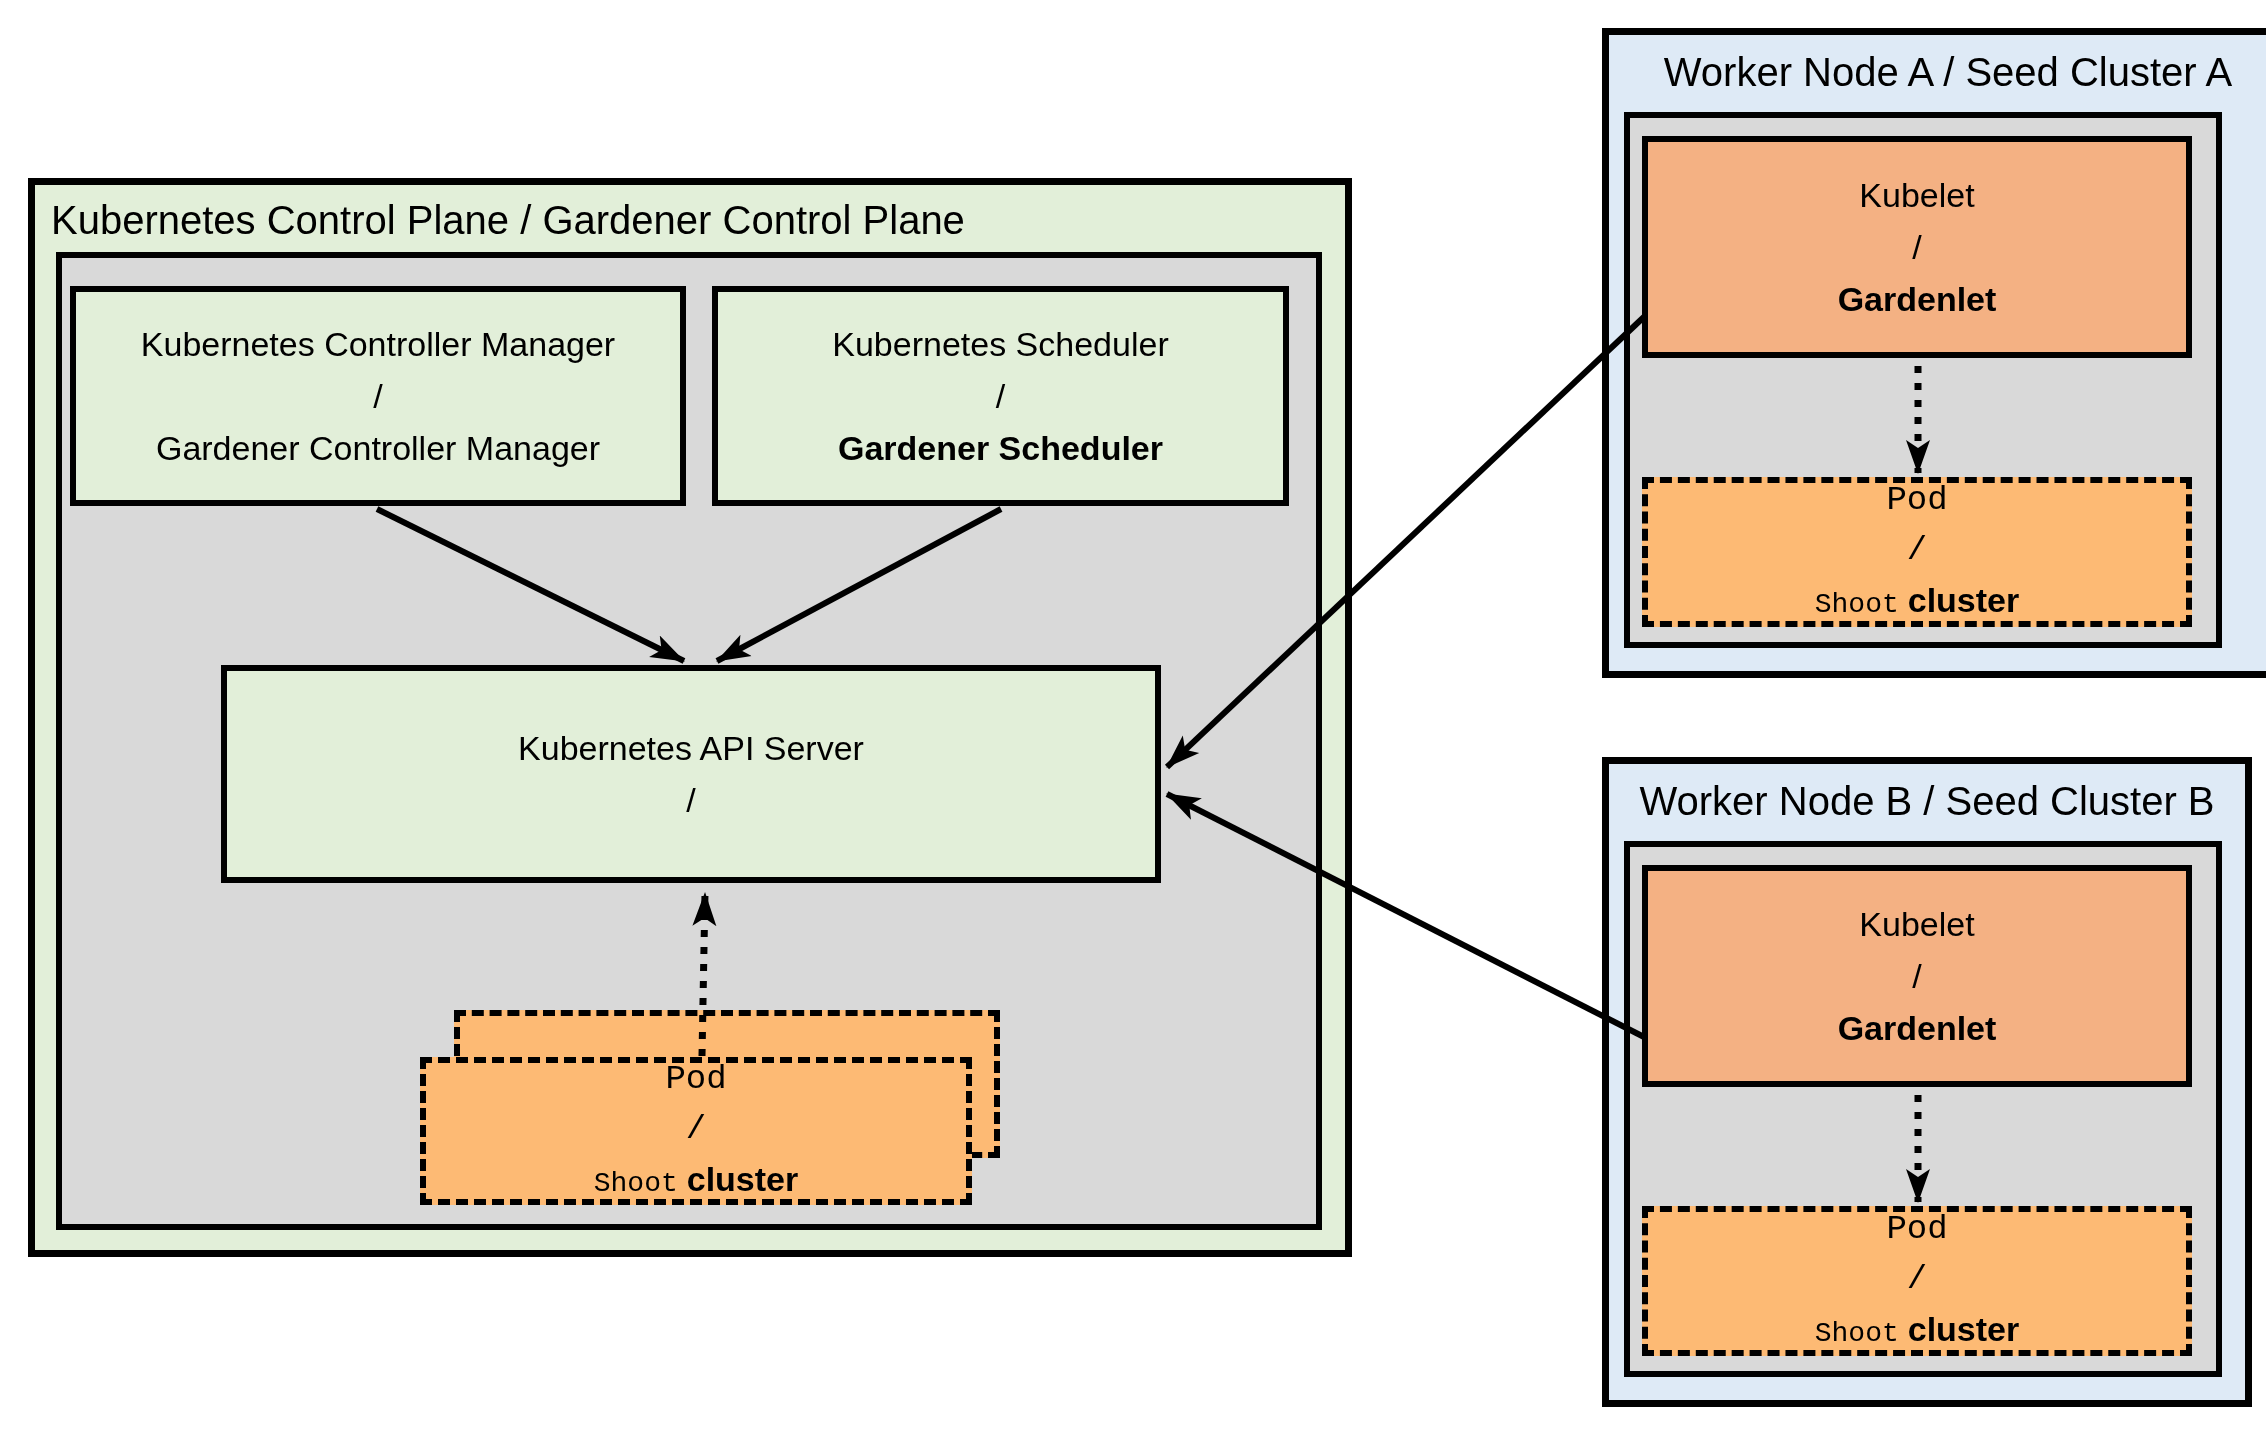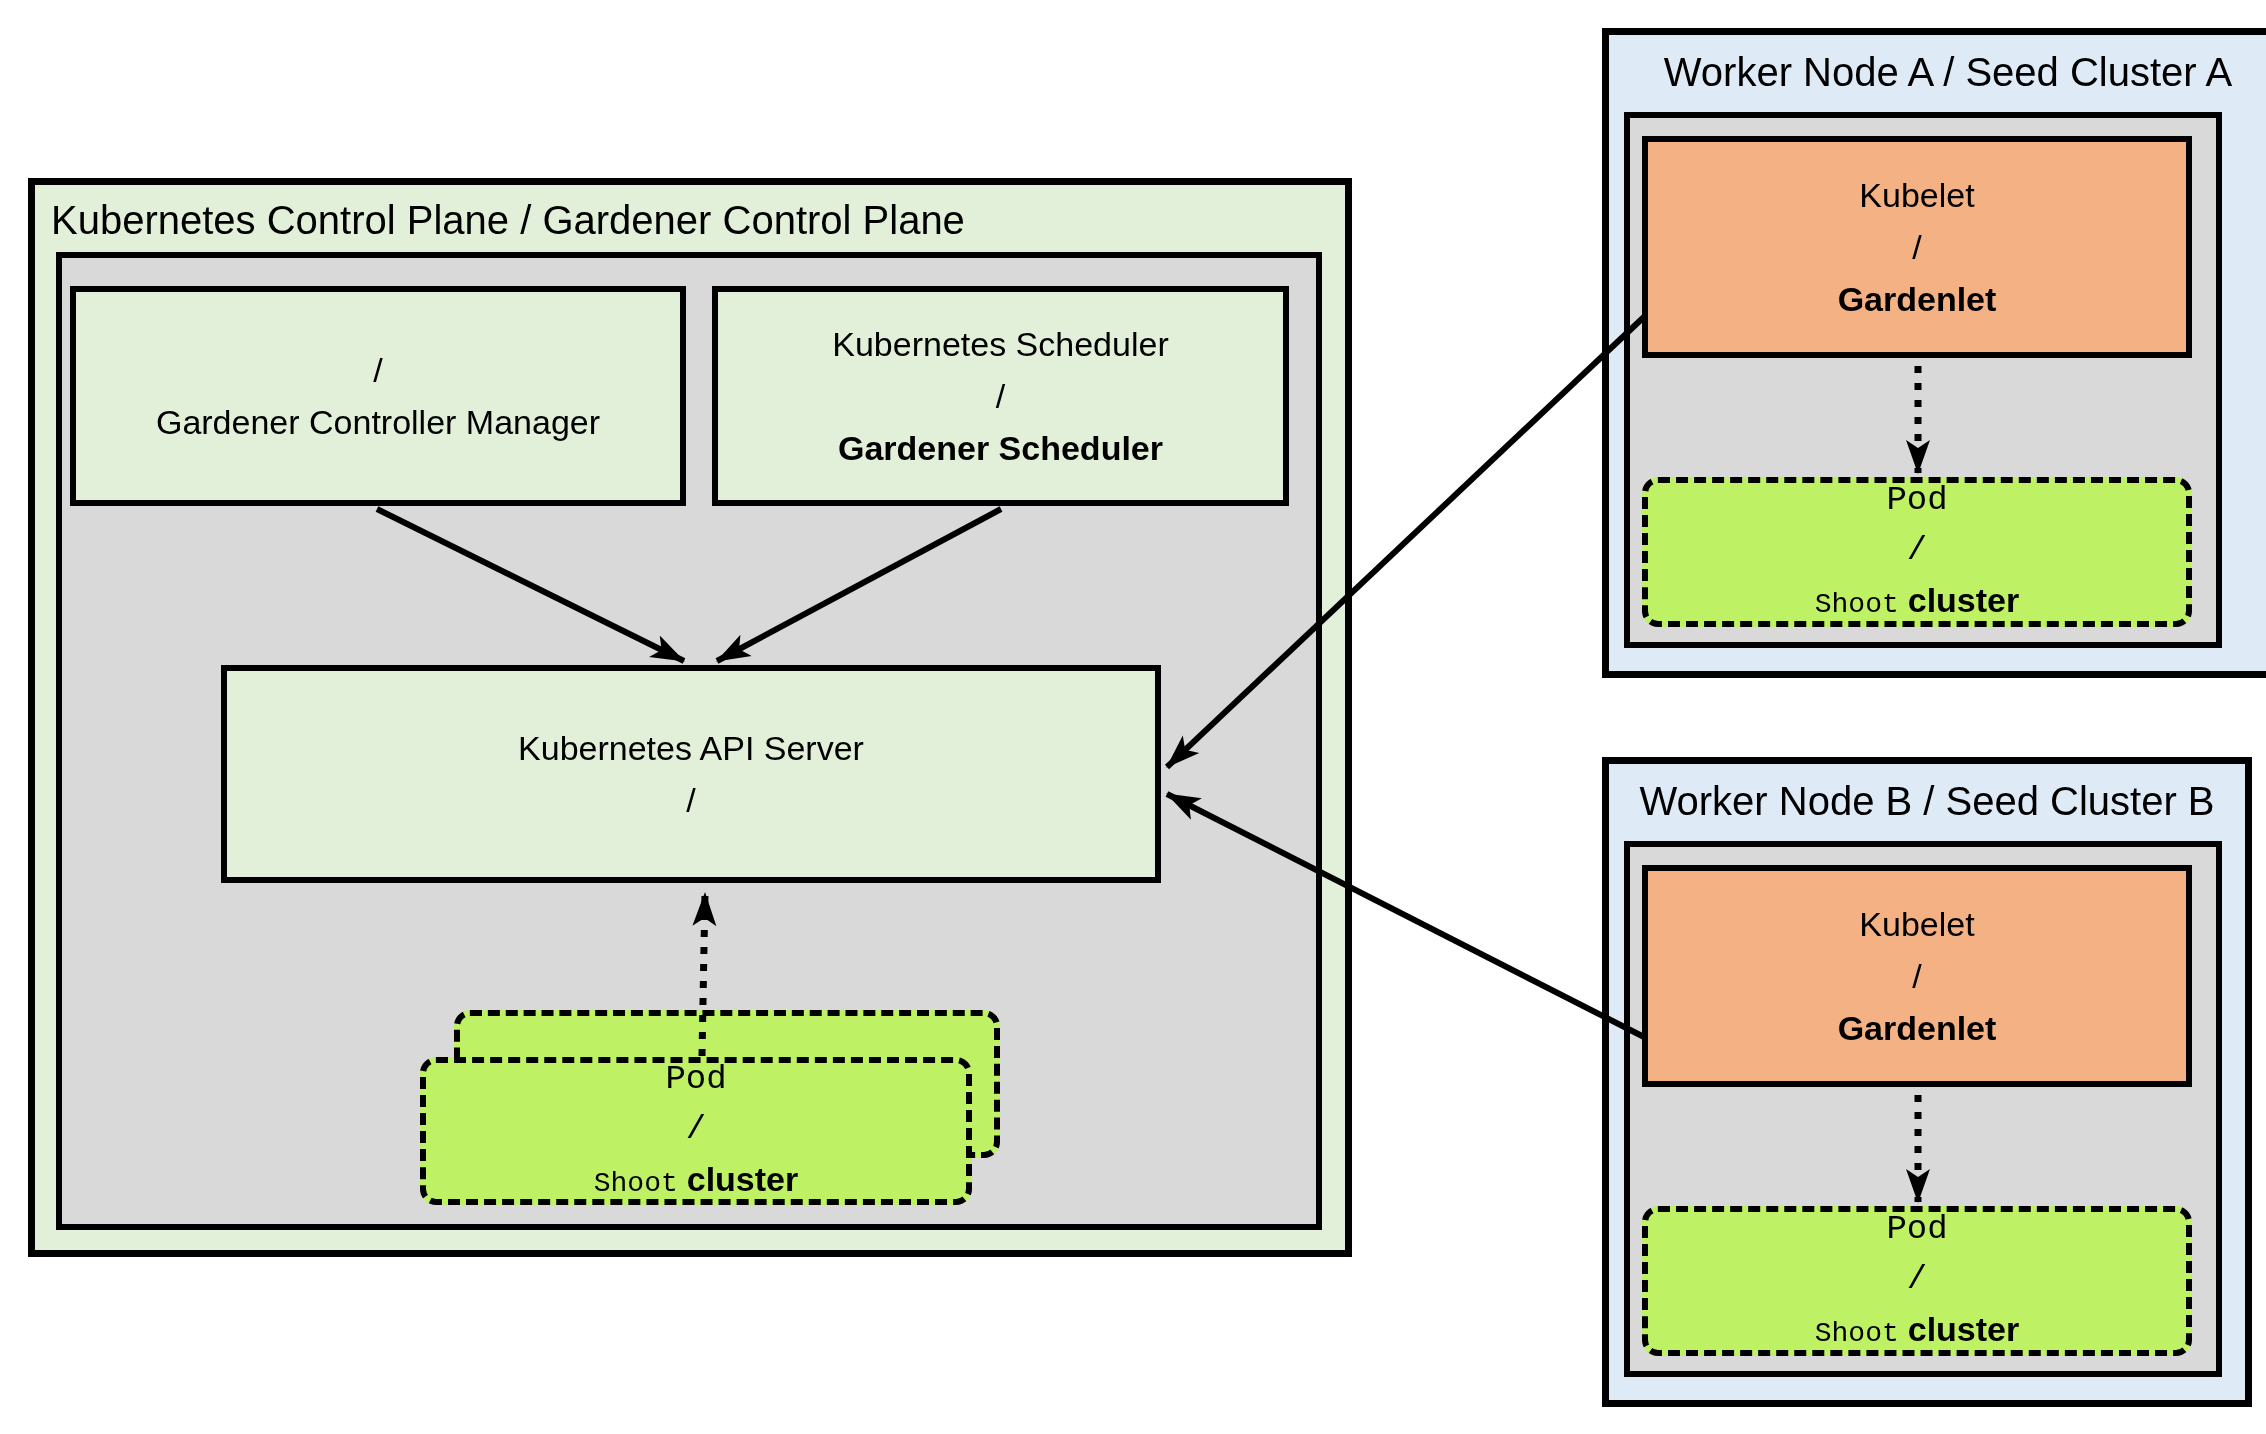--- a/index.html
+++ b/index.html
@@ -19,21 +19,21 @@
   .outer-box{border:7px solid #000;}
   .inner-gray{background:#d9d9d9;border:6px solid #000;}
   .node-box{
     border:6px solid #000;
     display:flex;flex-direction:column;
     align-items:center;justify-content:center;
     text-align:center;
   }
   .green-fill{background:#e2efd9;}
   .orange-fill{background:#f4b183;}
-  .peach-fill{background:#bef264;border-radius:16px;}
+  .peach-fill{background:#fdba74;}
   .blue-fill{background:#deeaf6;}
 
   .dashed{border:6px dashed #000;}
 
   
   .big-title{font-size:40px;line-height:1.1;white-space:nowrap;}
   .cp-title{left:16px;top:13px;}
   .node-title{width:100%;text-align:center;top:15px;left:0;}
   .label-line{font-size:34px;line-height:52px;}
   .bold{font-weight:700;}
@@ -50,20 +50,21 @@
 
 <div id="canvas">
 
   <div class="abs outer-box green-fill layer" style="left:28px;top:178px;width:1324px;height:1079px;">
 
     <div class="abs big-title cp-title">Kubernetes Control Plane / Gardener Control Plane</div>
 
     <div class="abs inner-gray" style="left:21px;top:67px;width:1266px;height:978px;">
 
       <div class="abs node-box green-fill" style="left:8px;top:28px;width:616px;height:220px;">
+        <div class="label-line">Kubernetes Controller Manager</div>
         <div class="label-line">/</div>
         <div class="label-line">Gardener Controller Manager</div>
       </div>
 
       <div class="abs node-box green-fill" style="left:650px;top:28px;width:577px;height:220px;">
         <div class="label-line">Kubernetes Scheduler</div>
         <div class="label-line">/</div>
         <div class="label-line bold">Gardener Scheduler</div>
       </div>
 

